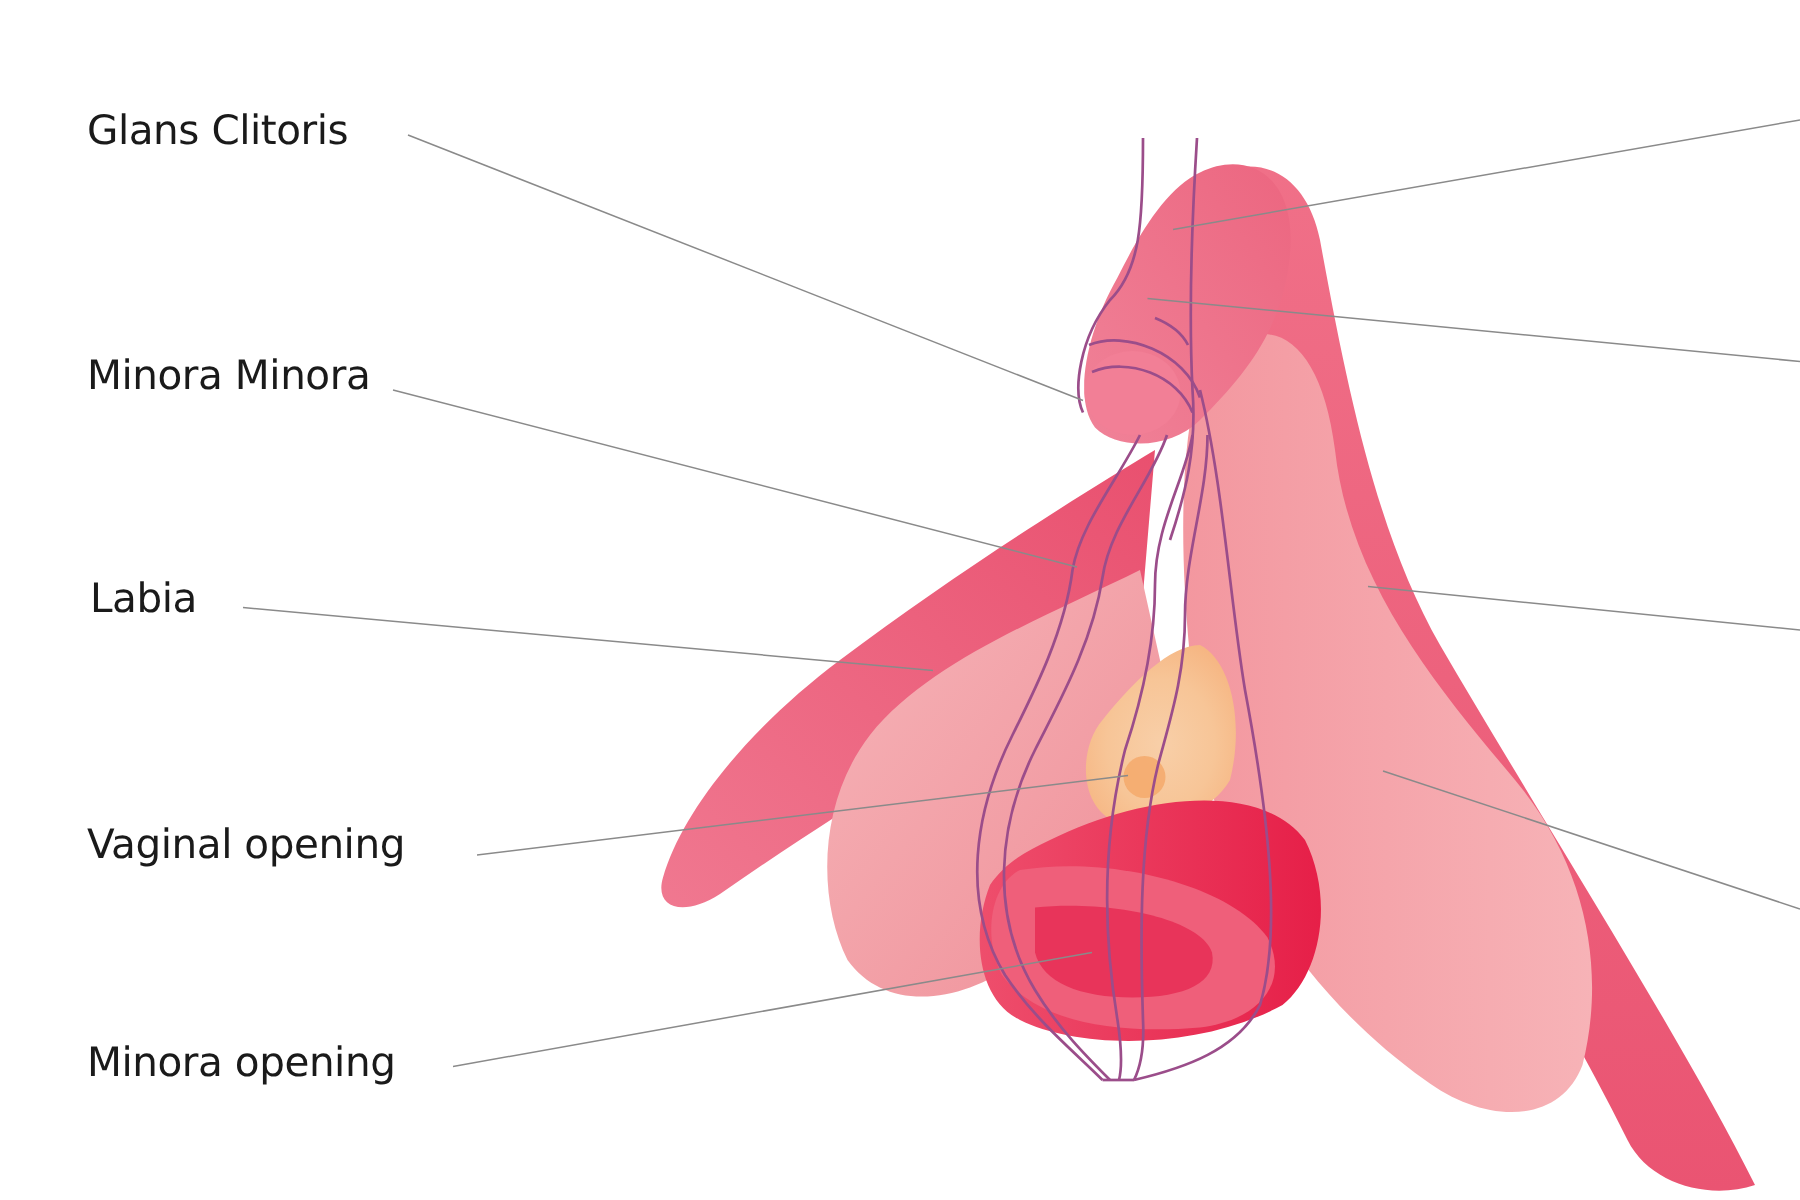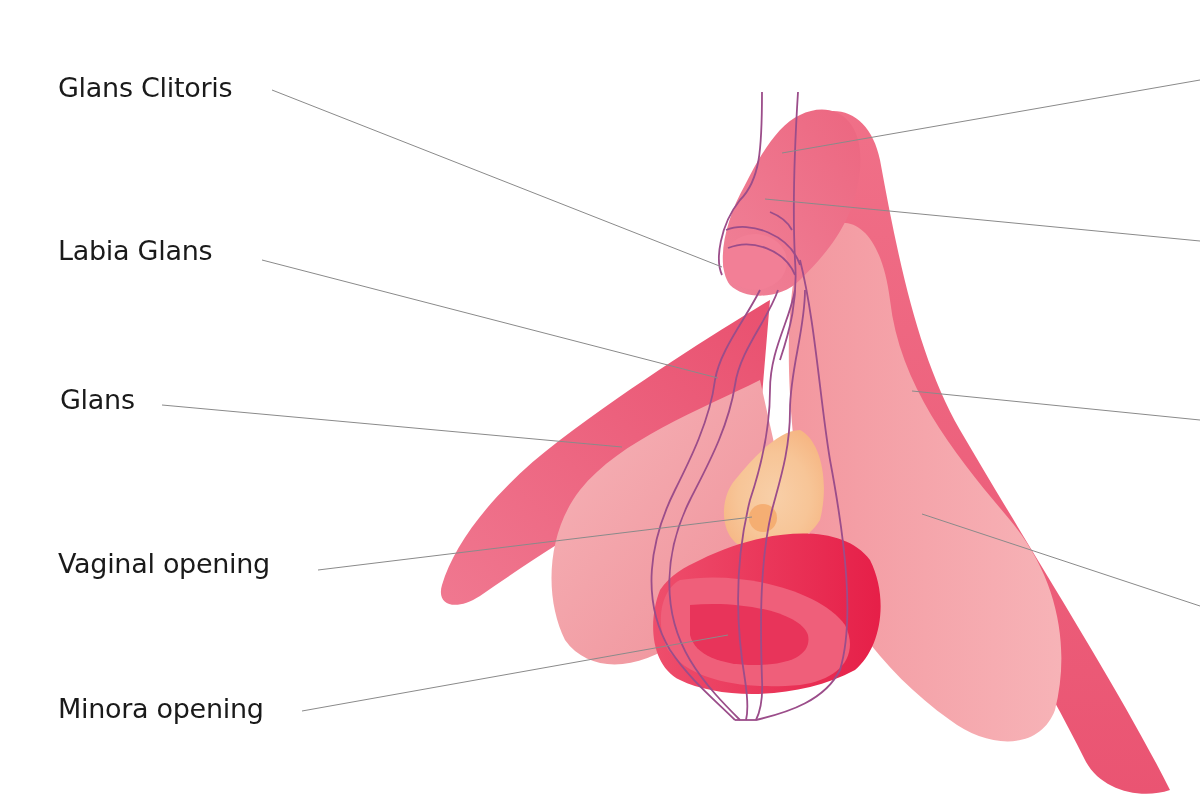--- a/index.html
+++ b/index.html
@@ -95,17 +95,17 @@
       <line x1="318" y1="570" x2="752" y2="517"></line>
       <line x1="302" y1="711" x2="728" y2="635"></line>
       <line x1="782" y1="153" x2="1200" y2="80"></line>
       <line x1="765" y1="199" x2="1200" y2="241"></line>
       <line x1="912" y1="391" x2="1200" y2="420"></line>
       <line x1="922" y1="514" x2="1200" y2="606"></line>
     </g>
   </svg>
 
   <div class="label" style="left:58px; top:74px;">Glans Clitoris</div>
-  <div class="label" style="left:58px; top:237px;">Labia Glans</div>
-  <div class="label" style="left:60px; top:386px;">Glans</div>
+  <div class="label" style="left:58px; top:237px;">Minora Minora</div>
+  <div class="label" style="left:60px; top:386px;">Labia</div>
   <div class="label" style="left:58px; top:550px;">Vaginal opening</div>
   <div class="label" style="left:58px; top:695px;">Minora opening</div>
 </div>
 
 </body></html>

